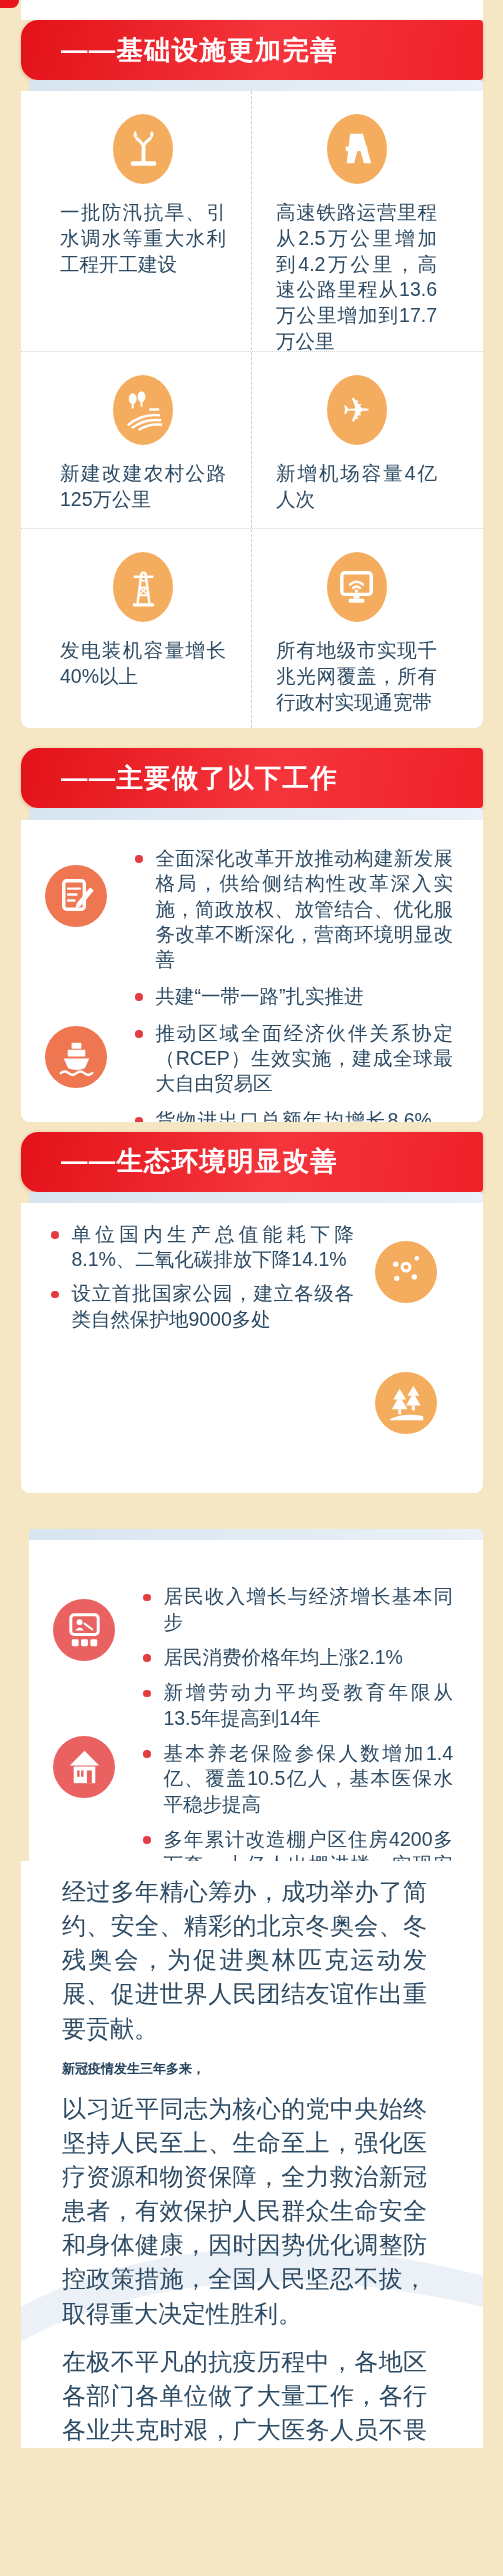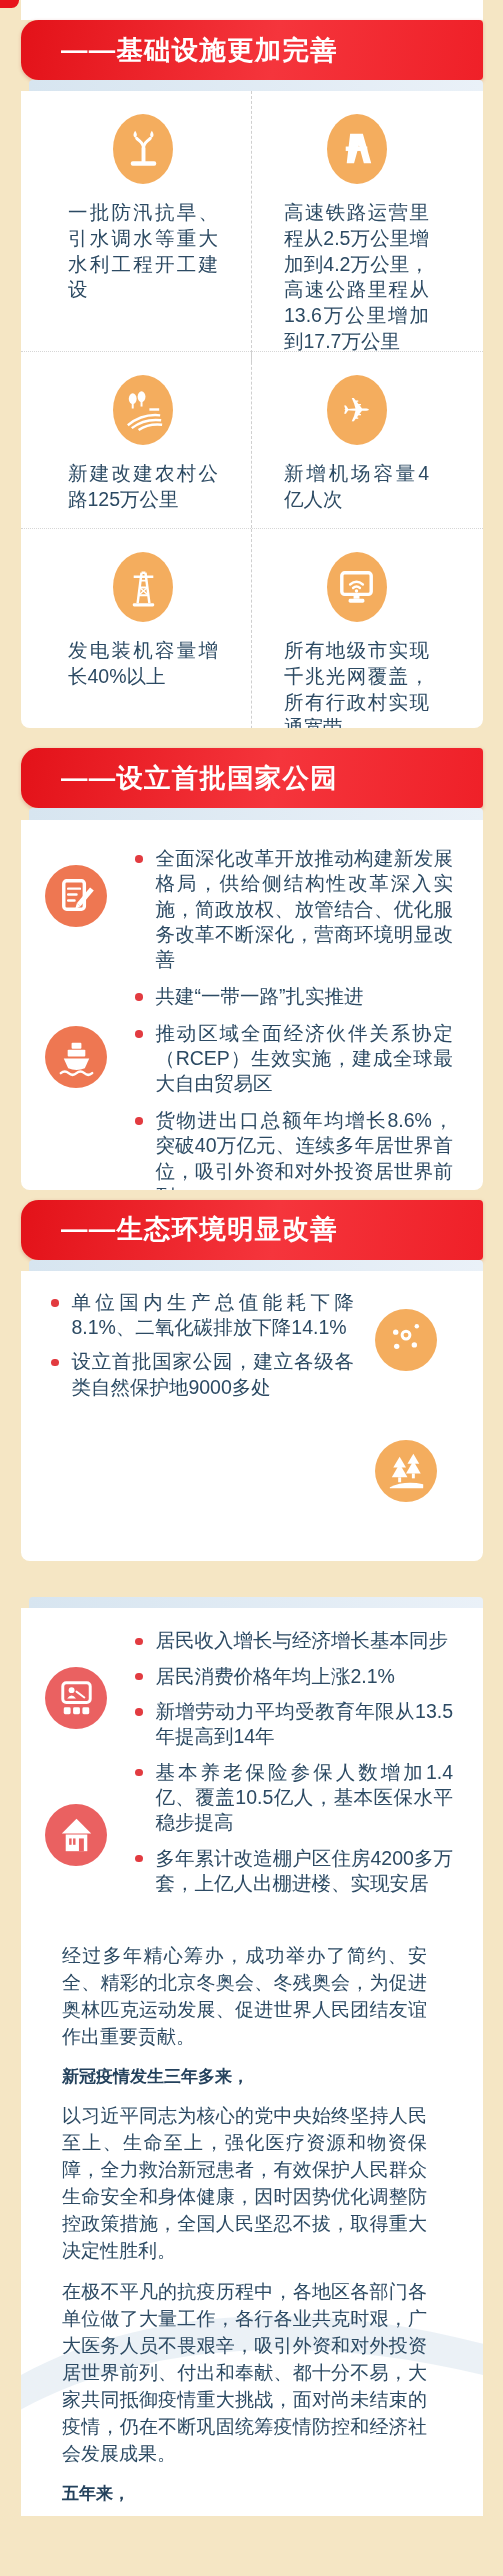--- a/index.html
+++ b/index.html
@@ -38,46 +38,46 @@
   .icon-circle{
     width:60px;height:70px;border-radius:50%;
     display:flex;align-items:center;justify-content:center;flex:0 0 auto;
   }
   .icon-circle.round{width:62px;height:62px;}
   .orange{background:#f4ad5e;--cut:#f4ad5e;}
   .coral{background:#ee7752;--cut:#ee7752;}
   .pink{background:#ea6161;--cut:#ea6161;}
   .icon-circle svg{width:49px;height:49px;display:block;}
   .icon-circle .glyph{color:#fff;font-size:34px;line-height:1;}
-  .cell-text{margin:8px;font-size:19.5px;line-height:1.32;text-align:justify;}
+  .cell-text{margin:0;font-size:19.5px;line-height:1.32;text-align:justify;}
   
   .bullet-card{position:relative;box-sizing:border-box;}
   .bc2{padding:26.4px 30px 0 113px;}
   .bc3{padding:19px 129px 0 29px;}
-  .bc4{padding:20px 30px 0 113px;}
+  .bc4{padding:44px 30px 0 113px;margin-left:8px;}
   ul.bullets{list-style:none;margin:0;padding:0;}
   ul.bullets li{
     position:relative;padding-left:21.4px;margin:0 0 11.3px 0;
     font-size:19.5px;line-height:1.3;text-align:justify;
   }
   .bc3 ul.bullets li{margin-bottom:8.8px;}
   .bc4 ul.bullets li{margin-bottom:10px;}
   ul.bullets li::before{
     content:"";position:absolute;left:1.3px;top:9.4px;width:7.5px;height:7.5px;
     border-radius:50%;background:#e23b40;
   }
   sub{font-size:0.55em;vertical-align:-0.35em;}
   .float-icon{position:absolute;}
   
   .footer-panel{
     position:relative;background:#ffffff;height:587px;box-sizing:border-box;
     padding:14px 41px 0 41px;overflow:hidden;
   }
-  .footer-panel p{position:relative;z-index:2;margin:0 15px 14px 0;font-size:19px;line-height:1.42;text-align:justify;}
-  .footer-panel p.lead-bold{font-weight:700;color:#23415c;font-size:17px;margin:6.3px 0 14px 0;}
+  .footer-panel p{position:relative;z-index:2;margin:0 15px 14px 0;font-size:24px;line-height:1.42;text-align:justify;}
+  .footer-panel p.lead-bold{font-weight:700;color:#23415c;font-size:13px;margin:6.3px 0 14px 0;}
   .wave{position:absolute;left:0;top:352px;width:462px;height:138px;z-index:1;}
 </style>
 </head>
 <body>
 
 <div class="red-wedge"></div>
 
 <div class="content">
 
   <div class="topstrip"></div>
@@ -175,24 +175,24 @@
           <p class="cell-text">所有地级市实现千兆光网覆盖，所有行政村实现通宽带</p>
         </div>
       </div>
     </div>
   </section>
 
   <div style="height:20px"></div>
 
   <section>
     <div class="banner">
-      <span class="banner-title">——设立首批国家公园</span>
+      <span class="banner-title">——主要做了以下工作</span>
     </div>
     <div class="sliver"></div>
-    <div class="card bullet-card bc2 rounded-b" style="height:370px">
+    <div class="card bullet-card bc2 rounded-b" style="height:302px">
       <div class="float-icon" style="left:24px;top:45px">
         <div class="icon-circle round coral">
           <svg viewBox="0 0 100 100">
             <rect x="24" y="20" width="42" height="58" rx="6" fill="none" stroke="#fff" stroke-width="7"></rect>
             <path d="M33 36 H57 M33 48 H50 M33 60 H46" stroke="#fff" stroke-width="5" stroke-linecap="round"></path>
             <g transform="rotate(40 64 56)">
               <rect x="60" y="30" width="10" height="42" fill="#fff"></rect>
               <path d="M60 72 l5 11 5 -11 z" fill="#fff"></path>
             </g>
           </svg>

